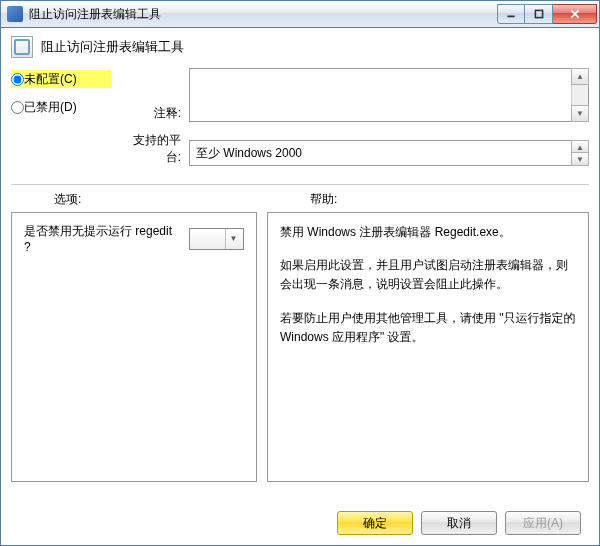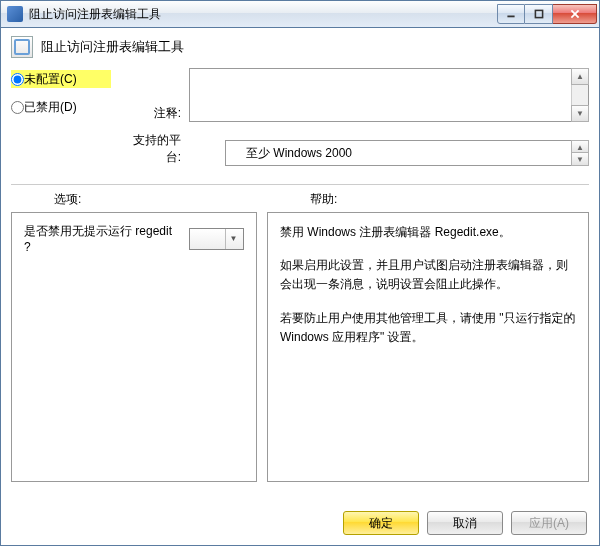--- a/index.html
+++ b/index.html
@@ -31,36 +31,36 @@
 .radio-row { display: flex; align-items: center; gap: 0; margin-bottom: 10px; height: 18px; }
 .radio-row.hl { background: #ffff66; padding-right:4px; }
 input[type=radio] { width: 13px; height: 13px; }
 
 .rcol { flex: 1; }
 .field-row { display: flex; gap: 8px; margin-bottom: 8px; align-items: flex-end; }
 .field-label { width: 60px; text-align: right; padding-top: 2px; }
 .comment-box { flex: 1; height: 54px; border: 1px solid #999; background: #fff; position: relative; }
 .scroll { position: absolute; right: 0; top: 0; bottom: 0; width: 17px; background: #f0f0f0; border-left: 1px solid #ccc; display:flex; flex-direction:column; justify-content:space-between;}
 .scroll .arr{height:17px;background:linear-gradient(#fdfdfd,#e3e3e3);border:1px solid #b0b0b0;margin:-1px -1px;display:flex;align-items:center;justify-content:center;color:#666;font-size:8px;}
-.platform-box { flex: 1; height: 26px; border: 1px solid #999; background: #fff; padding: 4px 20px; display: flex; align-items: center; position: relative; margin-left: 36px; }
+.platform-box { flex: 1; height: 26px; border: 1px solid #999; background: #fff; padding: 4px 6px; display: flex; align-items: center; position: relative; }
 
 .hr { height: 1px; background: #ccc; margin: 10px 0 6px 0; }
 
 .labels-row { display: flex; margin-bottom: 4px; }
 .labels-row .lab1 { width: 256px; margin-left: 43px; }
 .panes { display: flex; gap: 10px; height: 270px; }
 .pane { border: 1px solid #999; background: #fff; padding: 10px 12px; overflow: hidden; position: relative; }
 .pane.left { width: 246px; }
 .pane.right { flex: 1; }
 .opt-row { display: flex; align-items: center; gap: 8px; }
 .combo { width: 56px; height: 22px; border: 1px solid #888; background: linear-gradient(#fff,#eee); display: flex; align-items: center; justify-content: flex-end; padding-right: 2px; }
 .combo .arrow { width: 16px; height: 100%; border-left: 1px solid #bbb; display:flex; align-items:center; justify-content:center; color:#555; font-size:8px;}
 .help p { margin-bottom: 14px; line-height: 1.6; }
 
-.footer { position: absolute; bottom: 10px; right: 12px; display: flex; gap: 8px; }
+.footer { position: absolute; bottom: 10px; right: 18px; display: flex; gap: 8px; }
 .footer .btn { width: 76px; }
 </style>
 </head>
 <body>
 
 <div class="titlebar">
   <div class="icon"></div>
   <div class="title">阻止访问注册表编辑工具</div>
   <div class="winbtns">
     <div class="winbtn">

